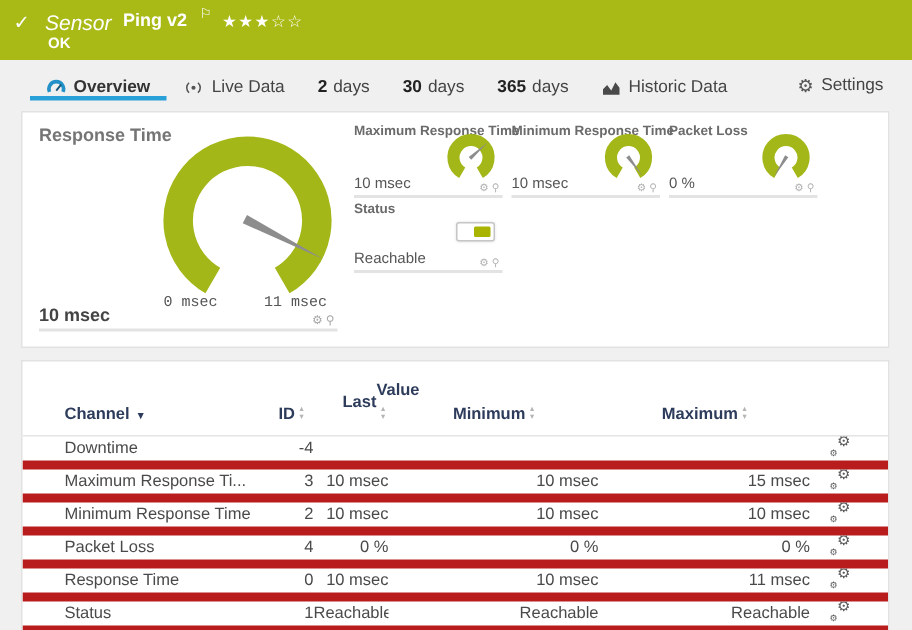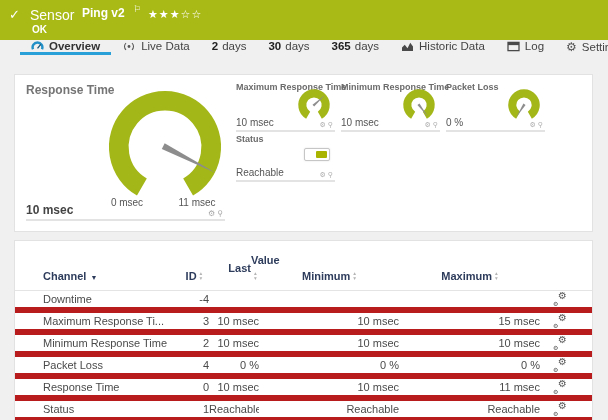--- a/index.html
+++ b/index.html
@@ -2,45 +2,45 @@
 <html><head>
 <meta charset="utf-8">
 <style>
   * { margin:0; padding:0; box-sizing:border-box; }
   body { background:#e8e8e8; font-family:"Liberation Sans","DejaVu Sans",sans-serif; }
   .page { position:relative; width:608px; height:420px; background:#f0f0f0; overflow:hidden; }
 
   
   .topbar { position:absolute; left:0; top:0; width:608px; height:40px; background:#a9ba16; color:#fff; }
   .check { position:absolute; left:9px; top:7px; font-size:13px; font-weight:bold; }
-  .sensor-word { position:absolute; left:30px; top:7px; font-size:14px; }
+  .sensor-word { position:absolute; left:30px; top:7px; font-size:14px; font-style:italic; }
   .sensor-name { position:absolute; left:82px; top:6px; font-size:12px; font-weight:bold; }
   .flag { position:absolute; left:133px; top:4px; font-size:9px; }
   .stars { position:absolute; left:148px; top:8px; font-size:11px; letter-spacing:1px; }
   .ok-text { position:absolute; left:32px; top:24px; font-size:10px; font-weight:bold; }
 
   
-  .tabs { position:absolute; left:0; top:40px; width:608px; height:27px; display:flex; align-items:flex-start; padding:0 8px 0 20px; }
+  .tabs { position:absolute; left:0; top:40px; width:608px; height:27px; display:flex; align-items:flex-end; padding:0 8px 0 20px; }
   .tab { display:flex; align-items:center; padding:0 11px; font-size:11.5px; color:#444; cursor:pointer; border-bottom:3px solid transparent; white-space:nowrap; }
   .tab .ticon { margin-right:5px; display:inline-flex; align-items:center; }
   .tab.active { border-bottom-color:#29a0d8; color:#333; font-weight:bold; }
   .tab .num { font-weight:bold; color:#222; margin-right:4px; }
   .tab.settings { margin-left:auto; }
   .gear-glyph { font-family:"DejaVu Sans",sans-serif; font-size:12px; color:#555; }
 
   
   .panel { position:absolute; background:#fff; border:1px solid #e2e2e2; }
   .gauges-panel { left:14px; top:74px; width:579px; height:158px; }
   .table-panel { left:14px; top:240px; width:579px; height:180px; border-bottom:none; overflow:hidden; }
 
   
   .gauge-main { position:absolute; left:0; top:0; width:219px; height:158px; }
   .g-title { position:absolute; left:11px; top:8px; font-size:12px; font-weight:bold; color:#757575; }
   .main-svg { position:absolute; left:89px; top:13px; }
-  .scale-label { position:absolute; top:122px; font-size:10px; color:#555; width:48px; text-align:center; }
+  .scale-label { position:absolute; top:122px; font-size:10px; color:#555; width:48px; text-align:center;font-family:Liberation Mono, monospace; }
   .scale-min { left:88px; }
   .scale-max { left:158px; }
   .g-footer { position:absolute; left:11px; top:126px; width:199px; height:20px; border-bottom:2px solid #e3e3e3; }
   .g-value { position:absolute; left:0; bottom:2px; font-size:12px; font-weight:bold; color:#444; }
   .mini-icons { position:absolute; right:0; bottom:1px; font-family:"DejaVu Sans",sans-serif; font-size:8px; color:#a8a8a8; letter-spacing:2px; }
 
   
   .sub { position:absolute; height:50px; }
   .sub1 { left:221px; top:7px;  width:99px; }
   .sub2 { left:326px; top:7px;  width:99px; }
@@ -117,29 +117,20 @@
       <span>days</span>
     </div>
     <div class="tab">
       <span class="ticon">
         <svg width="13" height="11" viewBox="0 0 14 12">
             <polygon points="1,11 1,7 4,4 7,8 10,2 13,6 13,11" fill="#4a4a4a"></polygon>
           </svg>
       </span>
       <span>Historic Data</span>
     </div>
-    <div class="tab">
-      <span class="ticon">
-        <svg width="13" height="11" viewBox="0 0 14 12">
-            <rect x="1" y="1.5" width="12" height="9" fill="none" stroke="#4a4a4a" stroke-width="1.4"></rect>
-            <rect x="1" y="1.5" width="12" height="3" fill="#4a4a4a"></rect>
-          </svg>
-      </span>
-      <span>Log</span>
-    </div>
     <div class="tab settings">
       <span class="ticon gear-glyph">⚙</span>
       <span>Settings</span>
     </div>
   </div>
 
   <div class="panel gauges-panel">
 
     <div class="gauge-main">
       <div class="g-title">Response Time</div>

